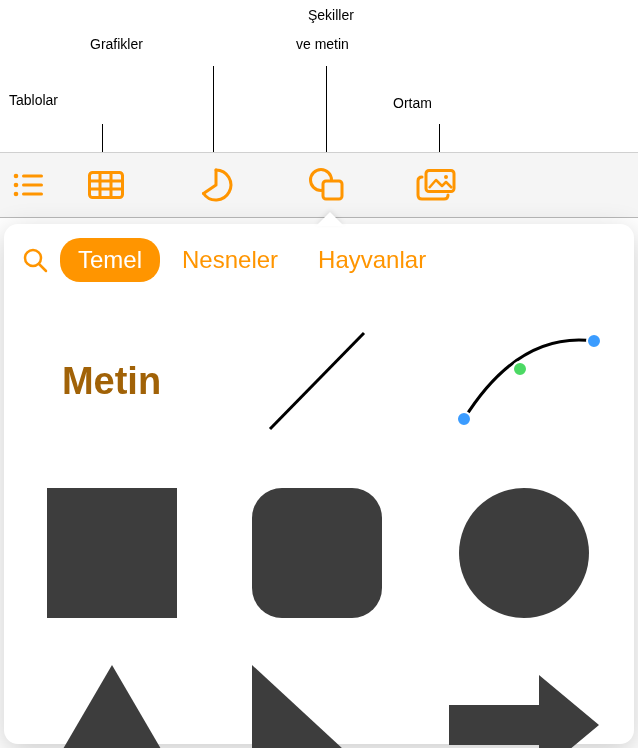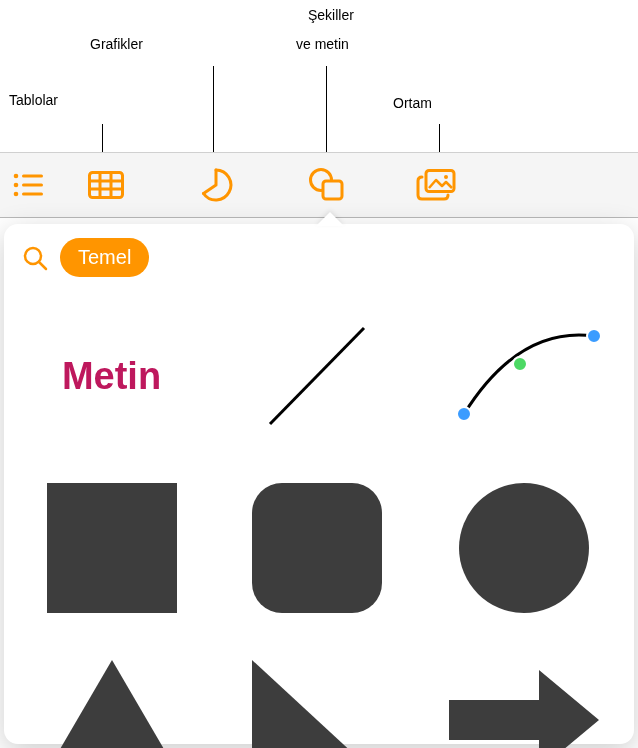--- a/index.html
+++ b/index.html
@@ -81,21 +81,21 @@
       justify-content: center;
     }
     .category-tabs {
       display: flex;
       flex: 1;
       gap: 4px;
     }
     .category-tab {
       padding: 8px 18px;
       border-radius: 20px;
-      font-size: 20px;
+      font-size: 24px;
       font-weight: 500;
       color: #ff9500;
       cursor: pointer;
     }
     .category-tab.active {
       background: #ff9500;
       color: #fff;
     }
     .shapes-grid {
       display: grid;
@@ -107,21 +107,21 @@
     .shape-cell {
       height: 130px;
       display: flex;
       align-items: center;
       justify-content: center;
       cursor: pointer;
     }
     .text-label {
       font-size: 38px;
       font-weight: 700;
-      color: #be185d;
+      color: #a16207;
     }
     .shape-solid {
       fill: #3d3d3d;
     }
   </style>
 </head>
 <body>
 
 <div class="callout-label" style="top:92px; left:9px;">Tablolar</div>
 <div class="callout-line" style="top:124px; left:102px; height:30px;"></div>
@@ -183,20 +183,22 @@
 
   <div class="popover-header">
     <div class="search-icon-box">
       <svg width="26" height="26" viewBox="0 0 26 26">
         <circle cx="11" cy="11" r="8" fill="none" stroke="#ff9500" stroke-width="2.5"></circle>
         <line x1="17" y1="17" x2="24" y2="24" stroke="#ff9500" stroke-width="2.5" stroke-linecap="round"></line>
       </svg>
     </div>
     <div class="category-tabs">
       <div class="category-tab active">Temel</div>
+      <div class="category-tab">Nesneler</div>
+      <div class="category-tab">Hayvanlar</div>
     </div>
   </div>
 
   <div class="shapes-grid">
 
     <div class="shape-cell">
       <span class="text-label">Metin</span>
     </div>
     <div class="shape-cell">
       <svg width="130" height="120" viewBox="0 0 130 120">

